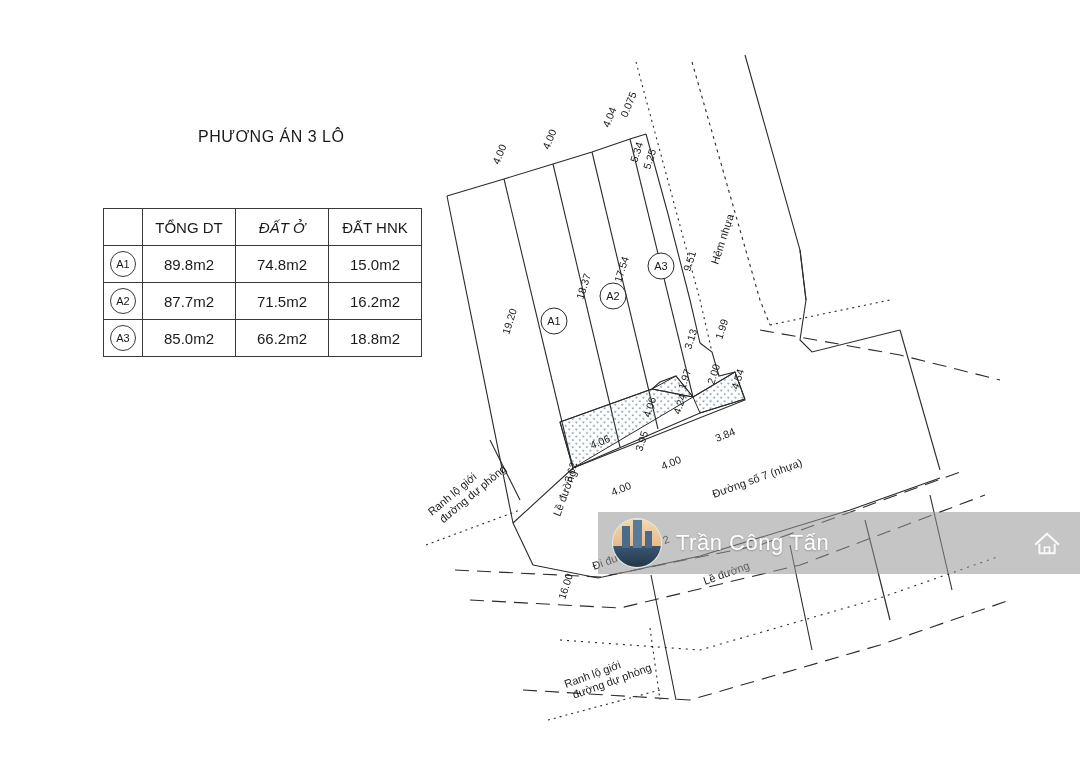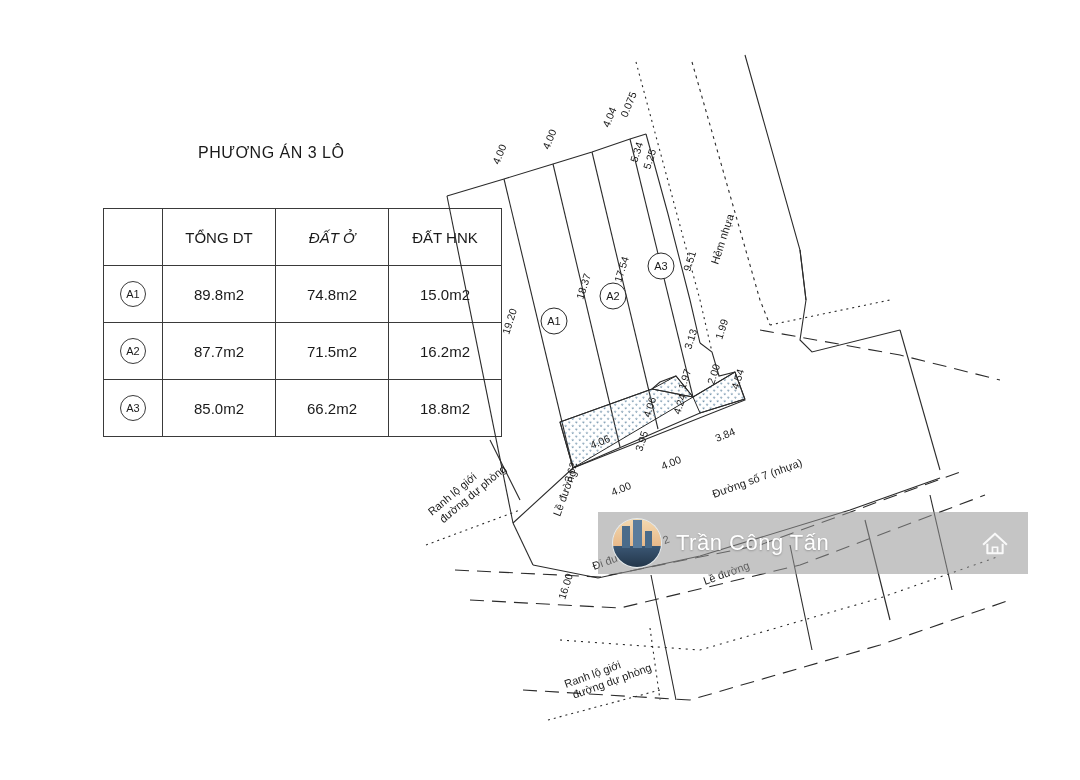--- a/index.html
+++ b/index.html
@@ -14,40 +14,40 @@
     background: #ffffff;
     overflow: hidden;
     font-family: "Liberation Sans", sans-serif;
     color: #222222;
   }
 
   
   #plan-title {
     position: absolute;
     left: 198px;
-    top: 144px;
+    top: 128px;
     font-size: 16px;
     letter-spacing: 0.5px;
     color: #1a1a1a;
     white-space: nowrap;
   }
 
   
   #lot-table {
     position: absolute;
     left: 103px;
     top: 208px;
     border-collapse: collapse;
     font-size: 15px;
     color: #1a1a1a;
     background: #ffffff;
   }
   #lot-table td, #lot-table th {
     border: 1px solid #3a3a3a;
-    padding: 10px;
+    padding: 0;
     text-align: center;
     font-weight: normal;
     height: 36px;
   }
   #lot-table .c-tag { width: 38px; }
   #lot-table .c-total { width: 92px; }
   #lot-table .c-res { width: 92px; font-style: italic; }
   #lot-table .c-hnk { width: 92px; }
   .tag-circle {
     display: inline-block;
@@ -67,21 +67,21 @@
     top: 0;
     width: 1080px;
     height: 780px;
   }
 
   
   #watermark {
     position: absolute;
     left: 598px;
     top: 512px;
-    width: 430px;
+    width: 482px;
     height: 62px;
     background: rgba(150, 150, 150, 0.55);
     display: flex;
     align-items: center;
   }
   #wm-avatar {
     width: 48px;
     height: 48px;
     border-radius: 50%;
     margin-left: 14px;

